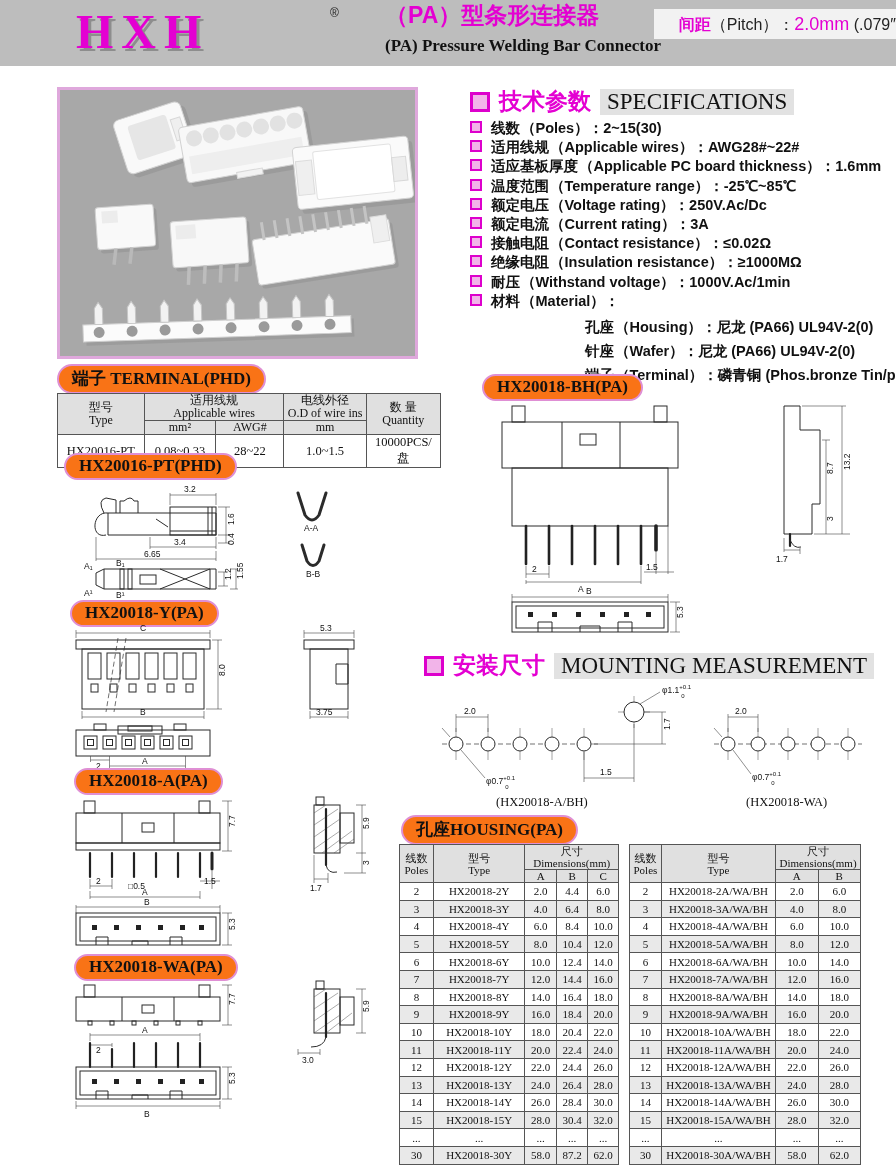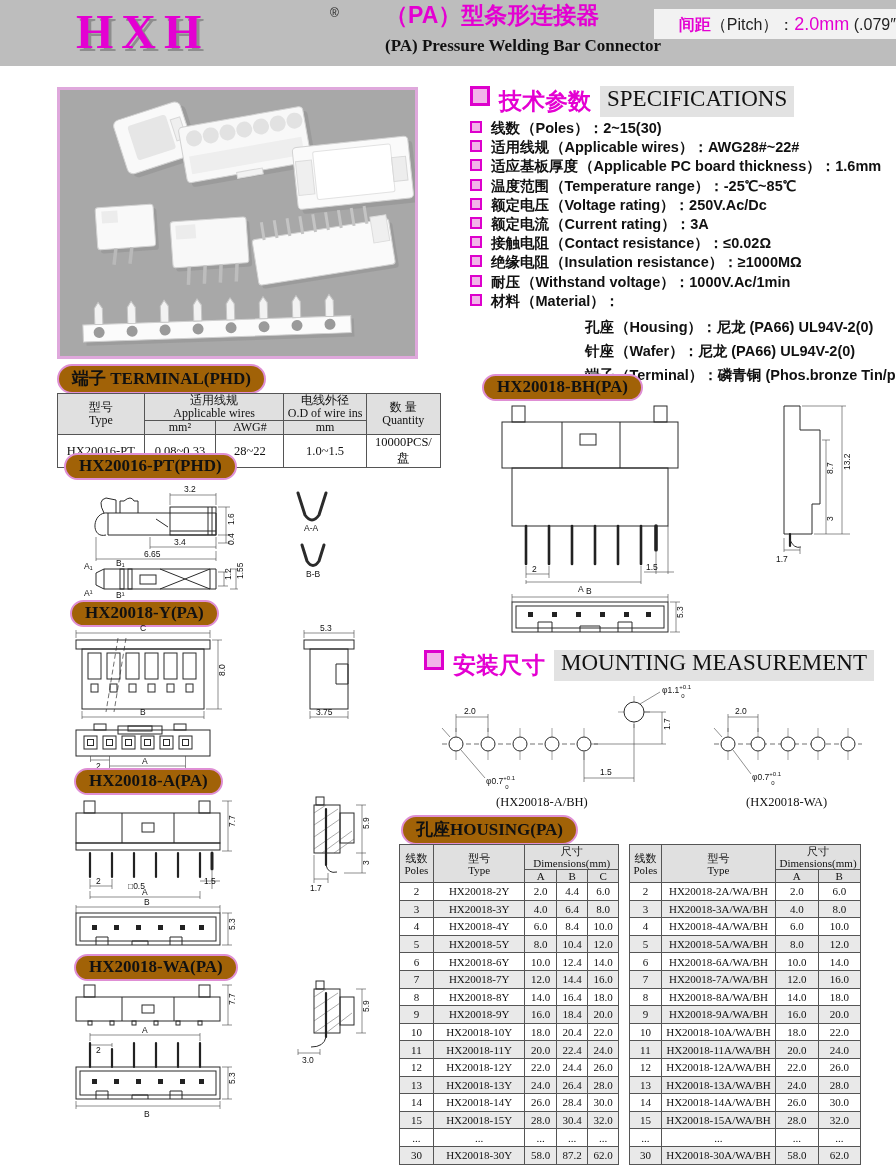--- a/index.html
+++ b/index.html
@@ -16,38 +16,38 @@
         font-family:"Liberation Serif",serif;color:#111;}
   .pitch{position:absolute;left:608px;top:9px;width:272px;height:30px;background:#f2f2f2;
          line-height:30px;font-size:16px;text-align:center;white-space:nowrap;margin-left:46px;}
   .pitch .m{color:#e400d2;font-weight:700;}
   .pitch .k{color:#222;}
   .pitch .v{color:#e400d2;font-size:18px;}
   
   .photo{position:absolute;left:57px;top:87px;width:355px;height:266px;background:#a8a8a8;
          border:3px solid #dfa8dc;}
   
-  .sec-head{position:absolute;display:flex;gap:9px;white-space:nowrap;}
+  .sec-head{position:absolute;display:flex;align-items:center;gap:9px;white-space:nowrap;}
   .sq{width:14px;height:14px;background:#f2b4e9;border:3px solid #dd00cc;}
   .sec-zh{color:#e400d2;font-weight:700;font-size:23px;}
   .sec-en{font-family:"Liberation Serif",serif;font-size:23px;color:#111;
           background:#e2e2e2;padding:0 7px;}
   
   .speclist{position:absolute;left:470px;top:120px;width:424px;}
   .spec-item{display:flex;align-items:baseline;margin-bottom:3.2px;font-size:14.5px;
              font-weight:700;line-height:16px;white-space:nowrap;}
   .sbul{flex:0 0 8px;width:8px;height:8px;margin-right:9px;position:relative;top:-1px;
         align-self:center;background:#f2b4e9;border:2px solid #dd00cc;}
   .szh{margin-right:1px;}
   .matlist{position:absolute;left:585px;top:318px;}
   .mat-item{display:flex;align-items:baseline;margin-bottom:5px;font-size:14.5px;
             font-weight:700;white-space:nowrap;}
   
   .pill{position:absolute;display:inline-block;font-family:"Liberation Serif",serif;
-        font-weight:700;font-size:17px;color:#111;background:#a16207;white-space:nowrap;
+        font-weight:700;font-size:17px;color:#111;background:#f97316;white-space:nowrap;
         border:2px solid #df8fd4;border-radius:16px;padding:1px 13px 2px;}
   
   table{border-collapse:collapse;font-family:"Liberation Serif",serif;color:#111;padding-left:21px;}
   td,th{border:1px solid #555;text-align:center;padding:0 2px;font-weight:400;}
   .tbl{position:absolute;background:#fff;}
   .thead-bg{background:#e0e0e0;}
   .small2{font-size:11px;line-height:12px;margin-left:39px;}
   
   .t-term{left:57px;top:393px;width:384px;font-size:12px;}
   .t-term th{font-size:12px;line-height:13px;}

